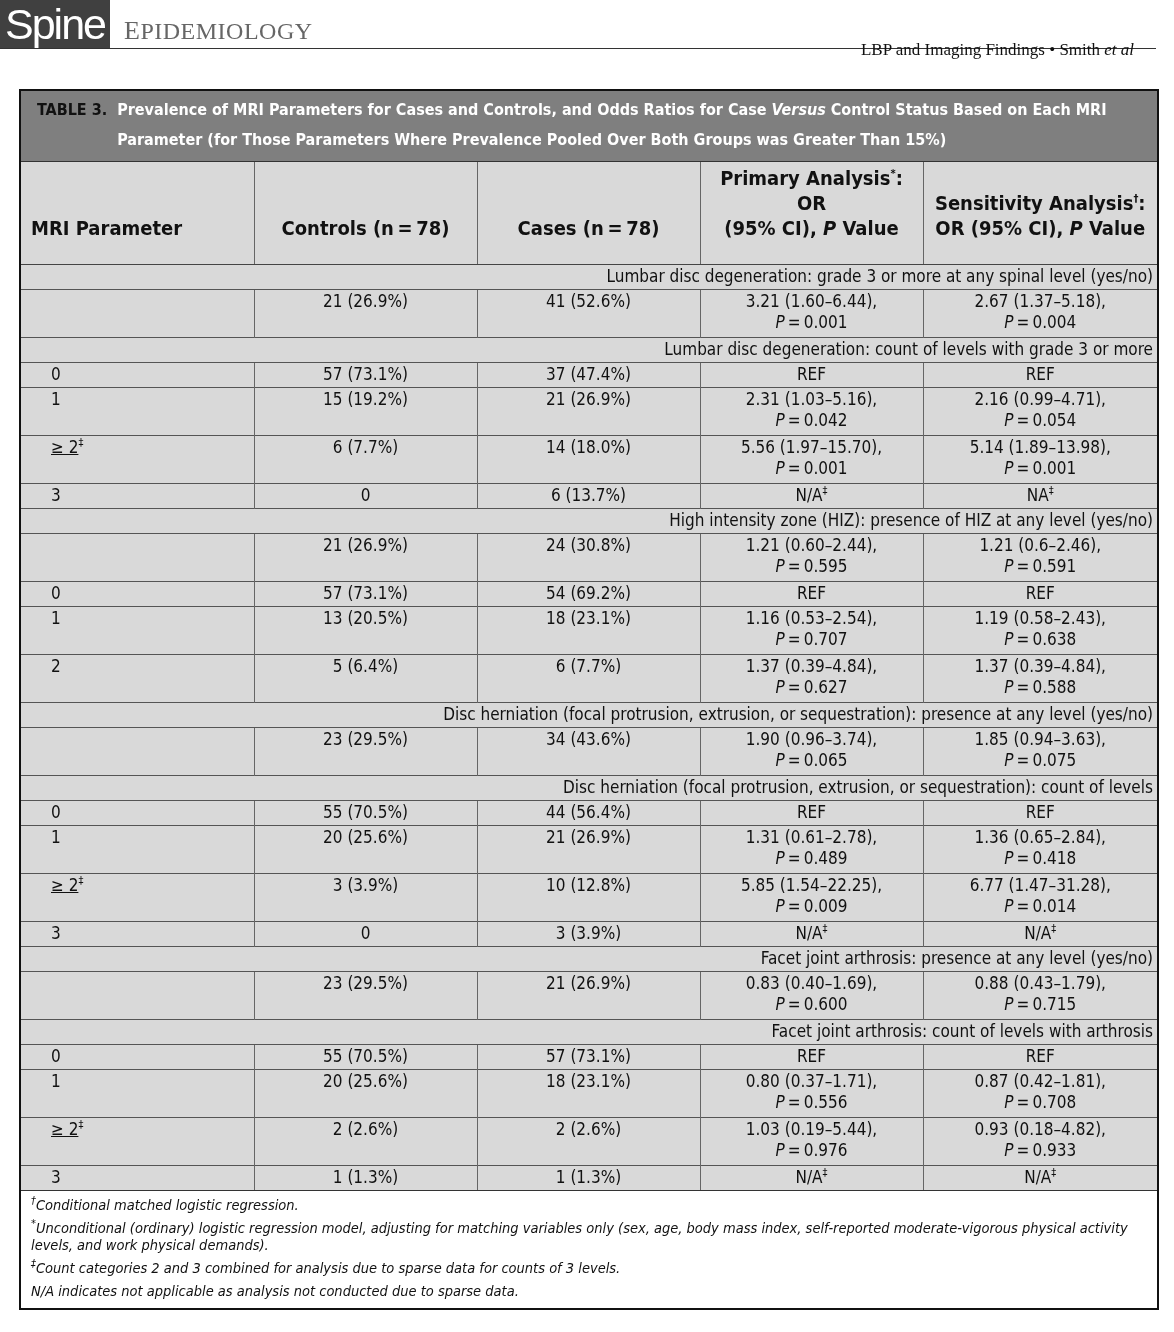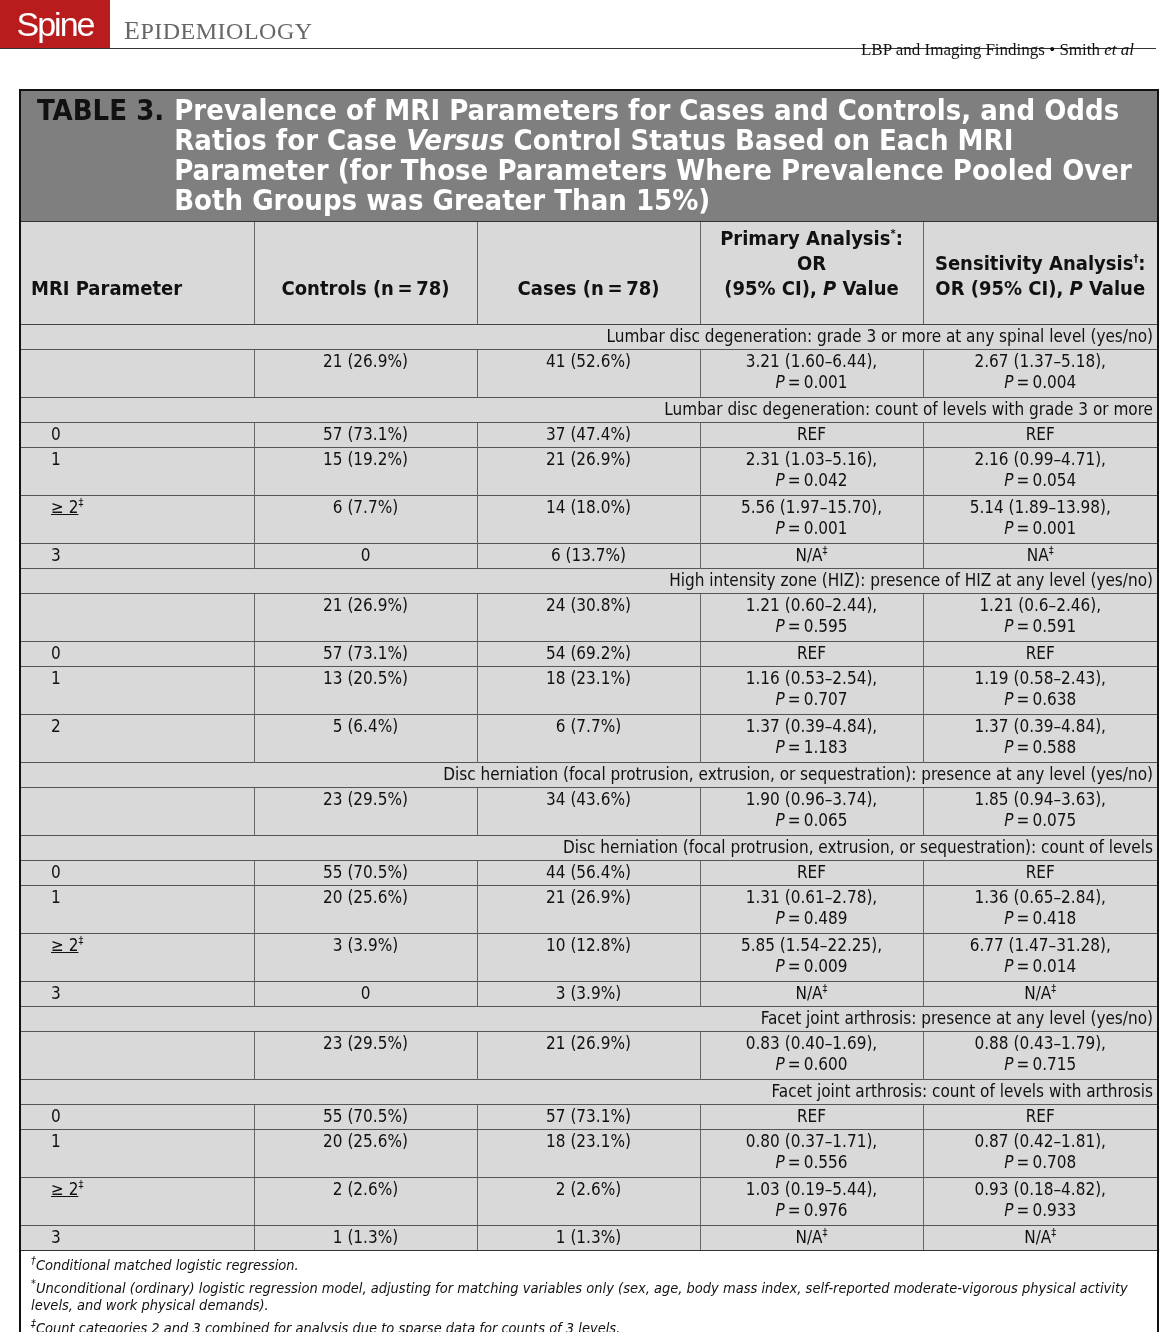--- a/index.html
+++ b/index.html
@@ -1,25 +1,25 @@
 <!DOCTYPE html>
 <html><head>
 <meta charset="utf-8">
 <style>
   html, body { margin:0; padding:0; background:#fff; }
   body { width:1174px; height:1332px; position:relative; overflow:hidden; font-family:"DejaVu Sans", sans-serif; color:#111; }
   .header { position:absolute; left:0; top:0; width:1156px; height:48px; border-bottom:1.5px solid #333; }
-  .brand { position:absolute; left:0; top:0; width:110px; height:48px; background:#b91c1c; color:#fff; font-family:"Liberation Sans", sans-serif; font-size:34px; letter-spacing:-2px; line-height:48px; text-align:center; font-weight:300; }
+  .brand { position:absolute; left:0; top:0; width:110px; height:48px; background:#404040; color:#fff; font-family:"Liberation Sans", sans-serif; font-size:43px; letter-spacing:-2px; line-height:48px; text-align:center; font-weight:300; }
   .section { position:absolute; left:124px; top:16px; font-family:"Liberation Serif", serif; font-size:24px; color:#666; letter-spacing:0.5px; }
   .section .cap { font-size:26px; }
   .running { position:absolute; right:22px; top:24px; font-family:"Liberation Serif", serif; font-size:17px; color:#111;margin-top:16px; }
   .running i { font-style:italic; }
 
   .tbl-wrap { position:absolute; left:19px; top:89px; width:1136px; border:2px solid #111; background:#d9d9d9; }
-  .caption { background:#7f7f7f; color:#111; padding:4px 14px 6px 16px; display:flex; font-family:"DejaVu Sans Condensed","DejaVu Sans", sans-serif; font-weight:bold; font-size:29px; line-height:30px; border-bottom:1.5px solid #333; }
+  .caption { background:#7f7f7f; color:#111; padding:4px 14px 6px 16px; display:flex; font-family:"DejaVu Sans Condensed","DejaVu Sans", sans-serif; font-weight:bold; font-size:16px; line-height:30px; border-bottom:1.5px solid #333; }
   .caption .num { flex:0 0 auto; margin-right:10px; color:#111; }
   .caption .txt { color:#fff; }
   .caption .txt i { font-style:italic; }
 
   table { border-collapse:collapse; width:100%; table-layout:fixed; font-family:"DejaVu Sans Condensed","DejaVu Sans", sans-serif; font-size:17px; }
   col.c1 { width:233px; } col.c2 { width:223px; } col.c3 { width:223px; } col.c4 { width:223px; } col.c5 { width:234px; }
   th { font-weight:bold; font-size:20px; vertical-align:bottom; padding:4px 6px 23px; border-left:1px solid #666; border-bottom:1.5px solid #444; line-height:25px; }
   th:first-child { border-left:none; text-align:left; padding-left:10px; }
   td { border-left:1px solid #666; border-top:1px solid #555; text-align:center; vertical-align:top; padding:1px 4px 2px; line-height:21px; }
   td:first-child { border-left:none; text-align:left; padding-left:30px; }
@@ -125,21 +125,21 @@
           <td><span>1</span></td>
           <td>13 (20.5%)</td>
           <td>18 (23.1%)</td>
           <td><span>1.16 (0.53–2.54),</span><br><i>P</i><span> = </span><span>0.707</span></td>
           <td><span>1.19 (0.58–2.43),</span><br><i>P</i><span> = </span><span>0.638</span></td>
         </tr>
         <tr class="two">
           <td><span>2</span></td>
           <td>5 (6.4%)</td>
           <td>6 (7.7%)</td>
-          <td><span>1.37 (0.39–4.84),</span><br><i>P</i><span> = </span><span>1.183</span></td>
+          <td><span>1.37 (0.39–4.84),</span><br><i>P</i><span> = </span><span>0.627</span></td>
           <td><span>1.37 (0.39–4.84),</span><br><i>P</i><span> = </span><span>0.588</span></td>
         </tr>
         <tr class="group">
           <td colspan="5">Disc herniation (focal protrusion, extrusion, or sequestration): presence at any level (yes/no)</td>
         </tr>
         <tr class="two">
           <td><span></span></td>
           <td>23 (29.5%)</td>
           <td>34 (43.6%)</td>
           <td><span>1.90 (0.96–3.74),</span><br><i>P</i><span> = </span><span>0.065</span></td>

